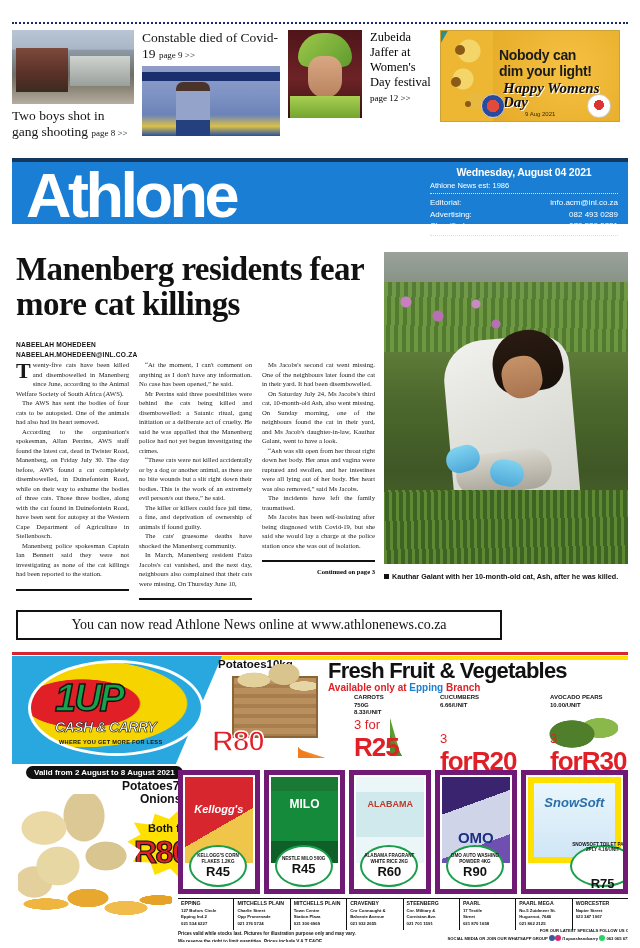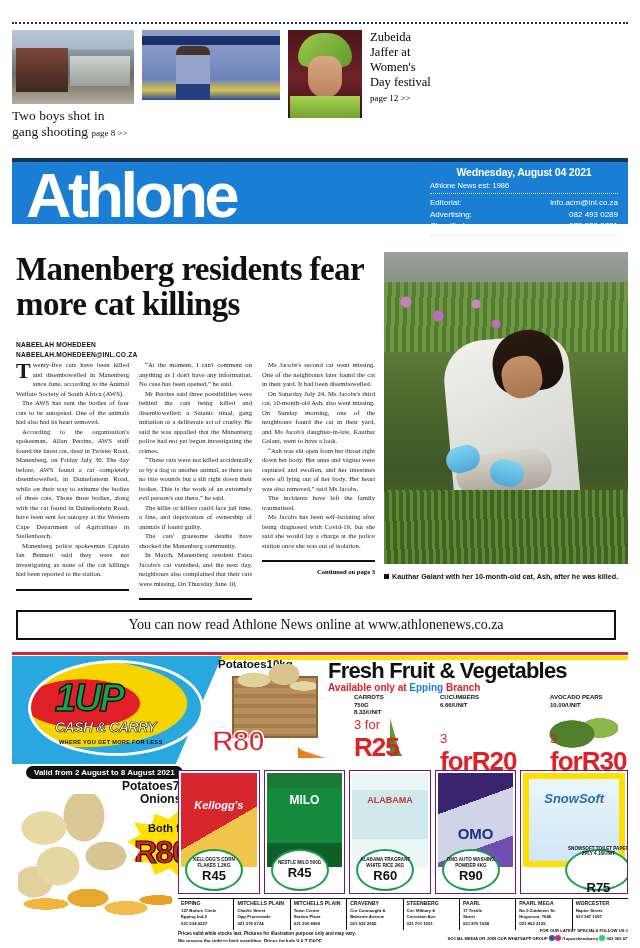--- a/index.html
+++ b/index.html
@@ -223,21 +223,21 @@
   }
   .photo-caption {
     position:absolute; left:384px; top:572px; width:244px;
     font-family:"Liberation Sans", sans-serif; font-weight:bold;
     font-size:7.2px; line-height:1.38; color:#111;
   }
   .sq { display:inline-block; width:5px; height:5px; background:#111; margin-right:3px; }
 
   
   .online-banner {
-    position:absolute; left:16px; top:610px; width:600px; height:30px;
+    position:absolute; left:16px; top:610px; width:486px; height:30px;
     border:2px solid #111; display:flex; align-items:center; justify-content:center;
     font-family:"Liberation Serif", serif; font-size:14px; color:#111;
   }
 
   
   .advert { position:absolute; left:12px; top:652px; width:616px; height:290px; overflow:hidden; }
   .ad-top-rules { position:absolute; left:0; top:0; width:100%; height:8px;
     background: linear-gradient(180deg,#d9232e 0 3px,#fff 3px 4px,#ffe000 4px 8px); }
   .ad-blue {
     position:absolute; left:0; top:4px; width:210px; height:108px; background:#29a8e0;
@@ -356,21 +356,21 @@
     background:
       radial-gradient(ellipse at 24px 30px,#f0b53e 0 22px,transparent 23px),
       radial-gradient(ellipse at 66px 24px,#e8a82f 0 20px,transparent 21px),
       radial-gradient(ellipse at 104px 34px,#f2bc4c 0 21px,transparent 22px),
       radial-gradient(ellipse at 136px 26px,#e5a227 0 18px,transparent 19px);
   }
 
   .prod-strip { position:absolute; left:166px; top:118px; width:450px; height:124px; display:flex; gap:4px; }
   .prod {
     width:88px; height:124px; position:relative; overflow:hidden;
-    border:1px solid #701a75; background:#fff;
+    border:5px solid #701a75; background:#fff;
   }
   .prod .pic { position:absolute; inset:2px 2px 26px 2px; }
   .prod .circ {
     position:absolute; left:6px; bottom:2px; width:58px; height:42px;
     border:2px solid #1a9e4b; border-radius:50%; background:#fff;
     display:flex; flex-direction:column; align-items:center; justify-content:center;
   }
   .prod .circ .d {
     font-family:"Liberation Sans", sans-serif; font-weight:bold; font-size:4.6px;
     color:#111; text-align:center; line-height:1.2;
@@ -426,39 +426,49 @@
 <div class="page">
 
   <div class="teaser-strip">
 
     <div class="teaser-a">
       <div class="teaser-photo-street"></div>
       <div class="teaser-cap"><span>Two boys shot in gang shooting</span> <span class="pg">page 8 &gt;&gt;</span></div>
     </div>
 
     <div class="teaser-b">
+      <div class="teaser-cap"><span>Constable died of Covid-19</span> <span class="pg">page 9 &gt;&gt;</span></div>
       <div class="teaser-photo-cop">
         <div class="band"></div>
         <div class="figure"></div>
       </div>
     </div>
 
     <div class="teaser-c">
       <div class="teaser-photo-woman">
         <div class="scarf"></div>
         <div class="face"></div>
         <div class="top"></div>
       </div>
     </div>
 
     <div class="teaser-d">
       <span>Zubeida Jaffer at Women's Day festival</span>
       <span class="pg">page 12 &gt;&gt;</span>
     </div>
 
+    <div class="teaser-ad">
+      <div class="flowers"></div>
+      <div class="line1">Nobody can</div>
+      <div class="line2">dim your light!</div>
+      <div class="happy">Happy Womens Day</div>
+      <div class="date">9 Aug 2021</div>
+      <div class="badge-l"></div>
+      <div class="badge-r"></div>
+    </div>
   </div>
 
   <div class="masthead">
     <div class="logo">Athlone</div>
     <div class="logo-sub">news</div>
     <div class="mast-info">
       <div class="mast-date">Wednesday, August 04 2021</div>
       <div class="mast-est">Athlone News est: 1986</div>
       <div class="mast-rule"></div>
       <div class="mast-row">

